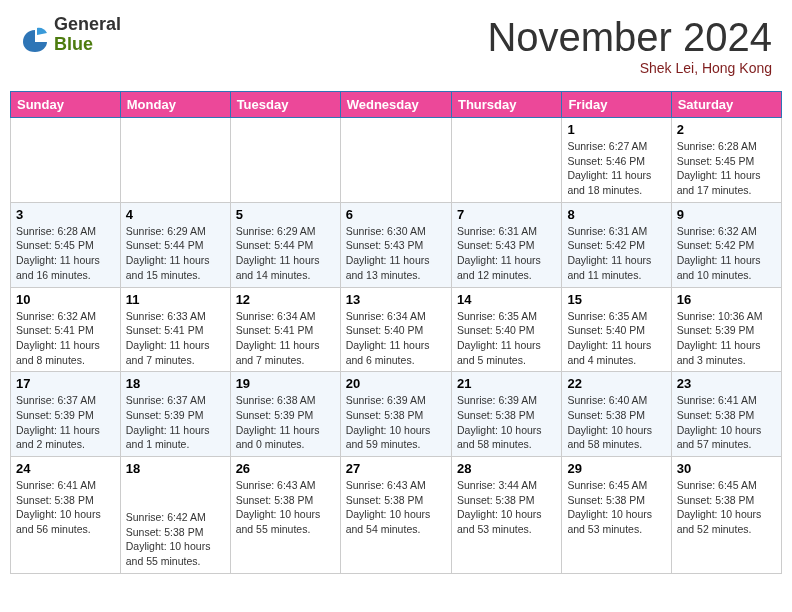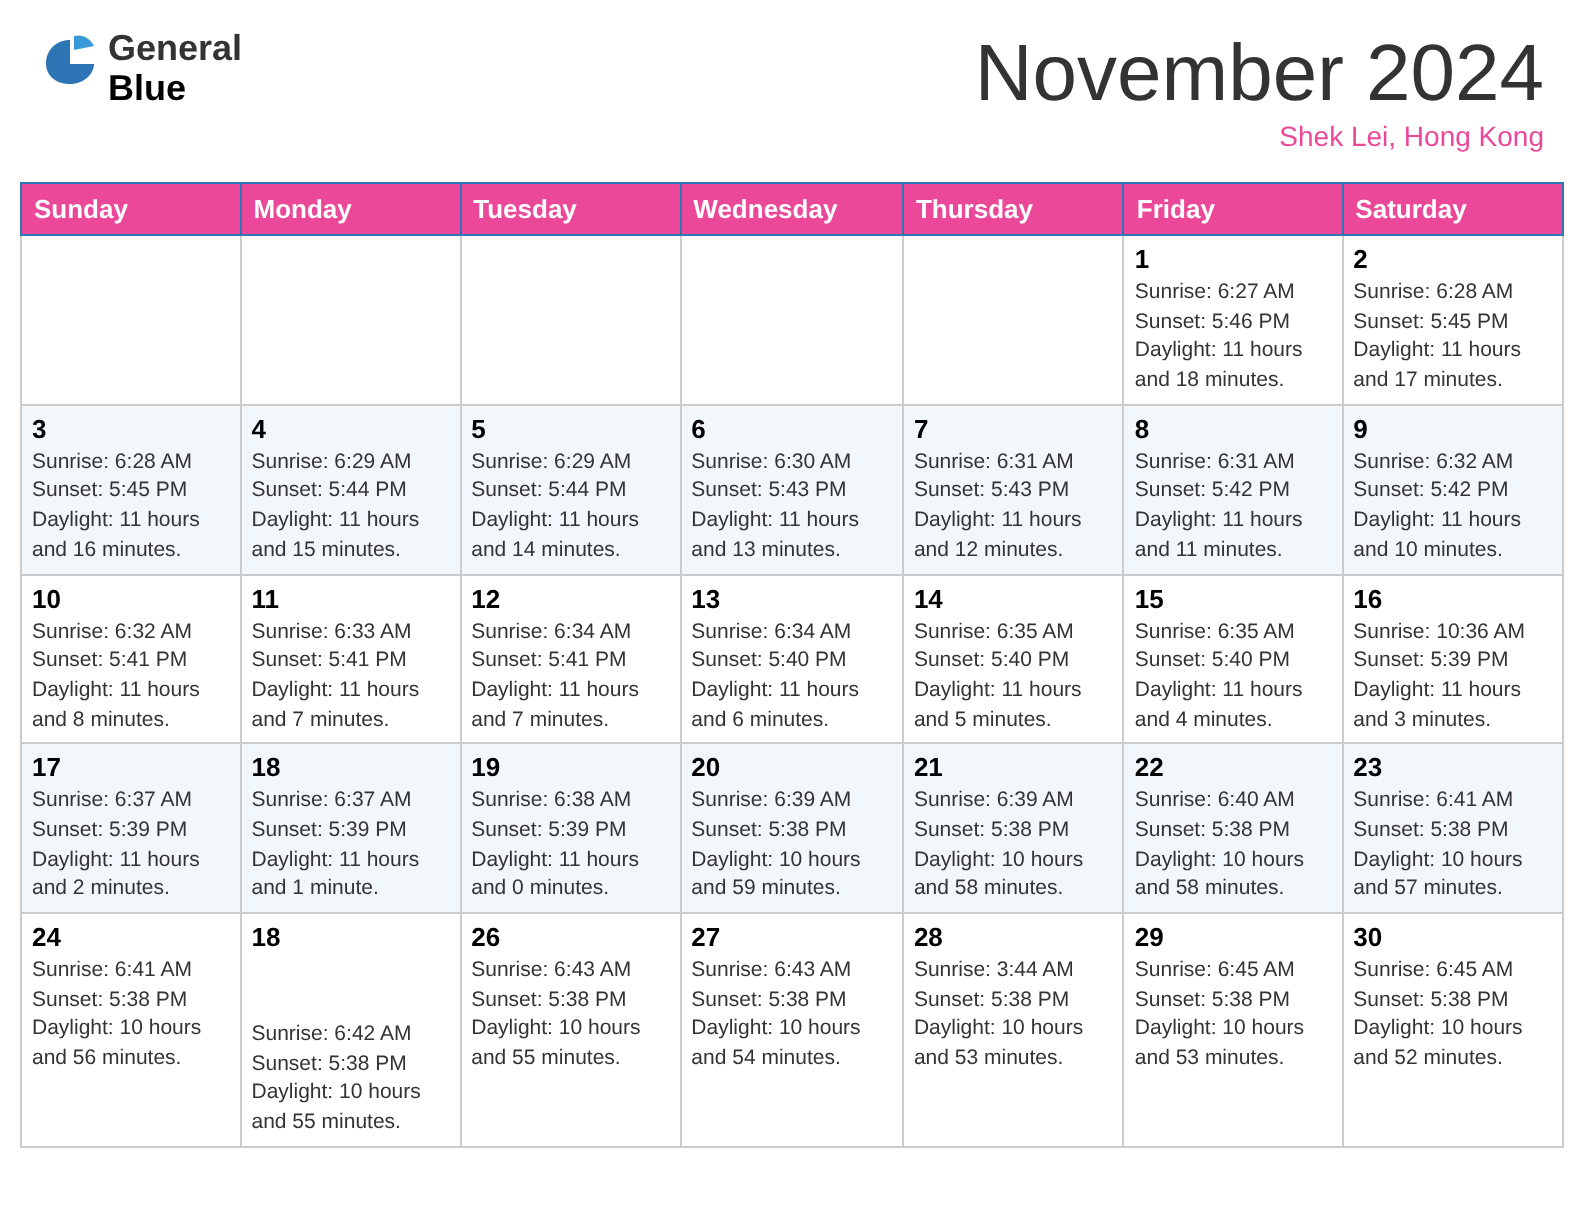--- a/index.html
+++ b/index.html
@@ -12,47 +12,47 @@
     }
     .header {
       display: flex;
       justify-content: space-between;
       align-items: flex-start;
       margin-bottom: 10px;
       padding: 5px 10px;
     }
     .logo {
       display: flex;
-      align-items: flex-start;
+      align-items: flex-end;
       gap: 4px;
     }
     .logo-text {
       display: flex;
       flex-direction: column;
       font-size: 18px;
       font-weight: bold;
       line-height: 1.1;
     }
     .logo-general { color: #333; }
-    .logo-blue { color: #000000; }
+    .logo-blue { color: #4d7c0f; }
     .logo-icon {
       width: 30px;
       height: 30px;
     }
     .title-section {
       text-align: right;
     }
     .month-title {
       font-size: 40px;
       font-weight: normal;
       color: #333;
     }
     .location {
       font-size: 14px;
-      color: #ec4899;
+      color: #7f1d1d;
     }
     .calendar {
       width: 100%;
       border-collapse: collapse;
     }
     .calendar th {
       background-color: #ec4899;
       color: #fff;
       text-align: left;
       padding: 5px 6px;

